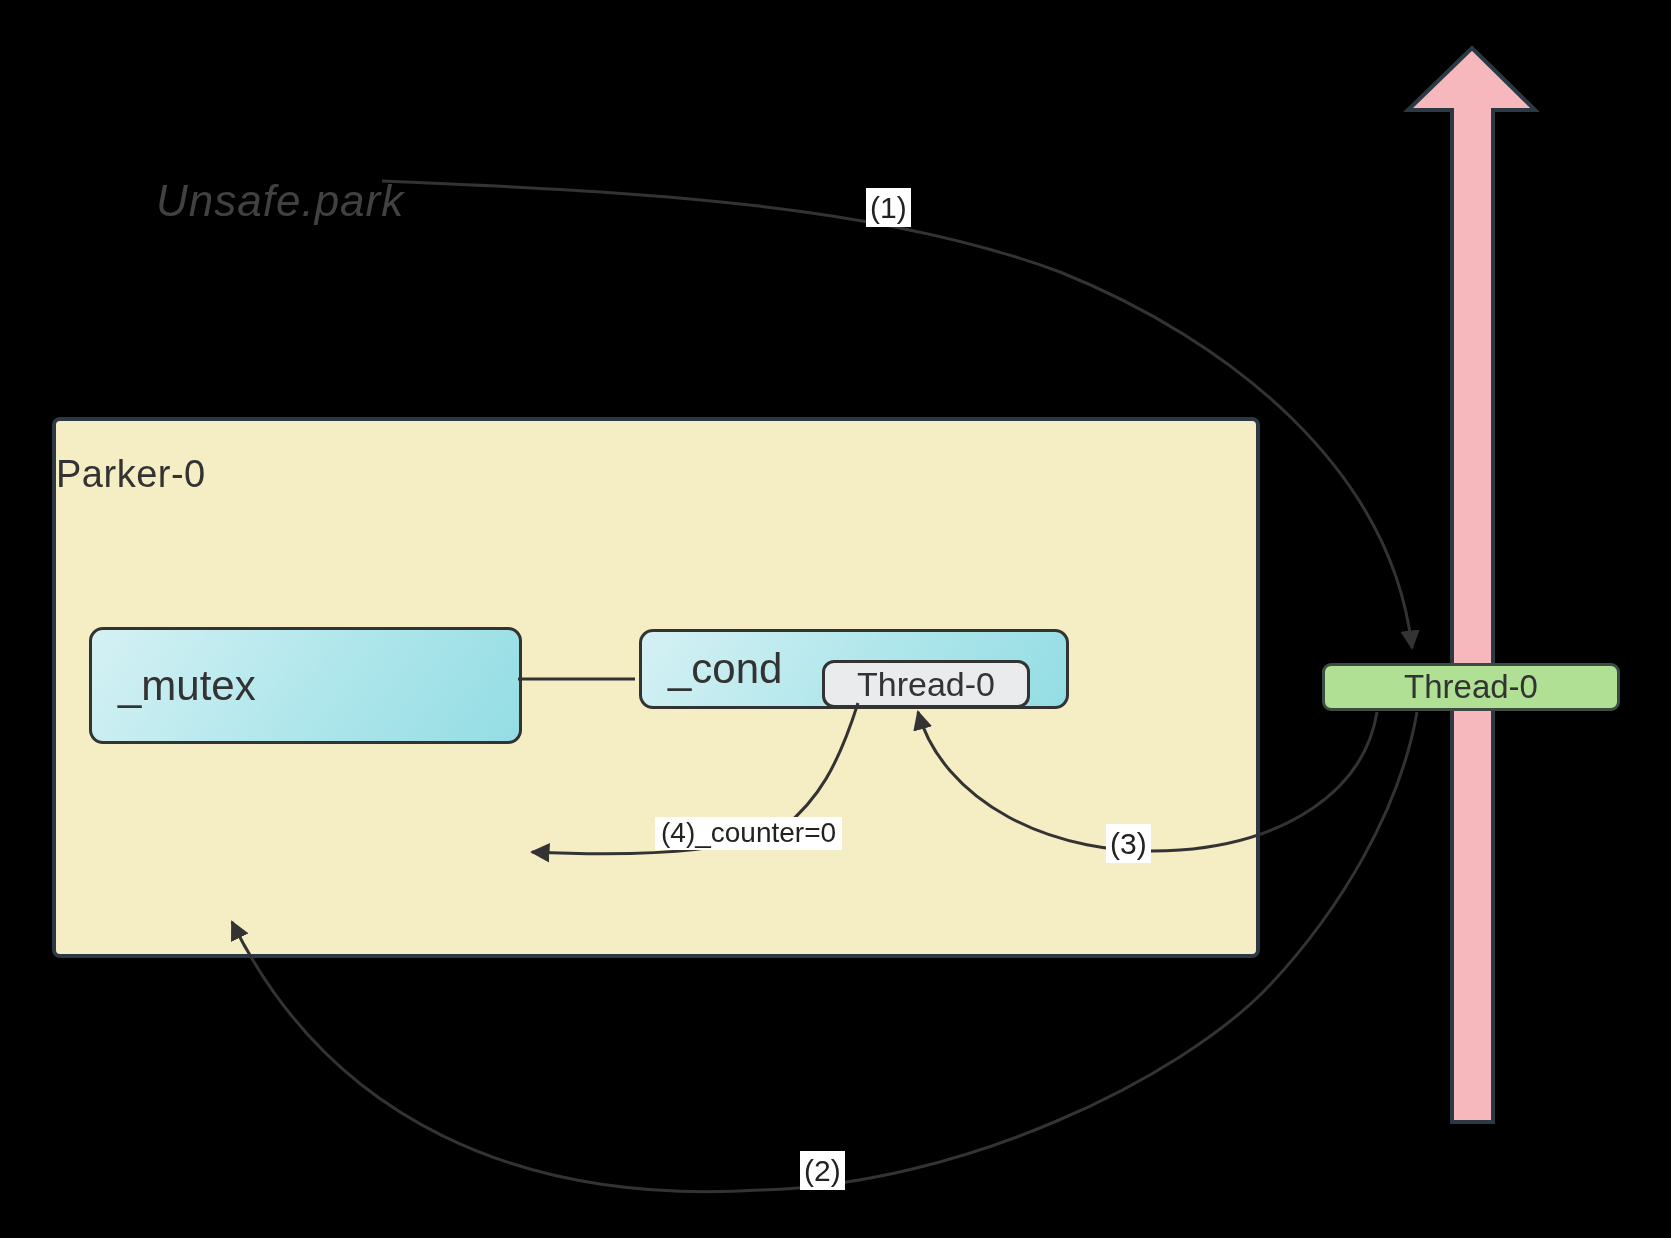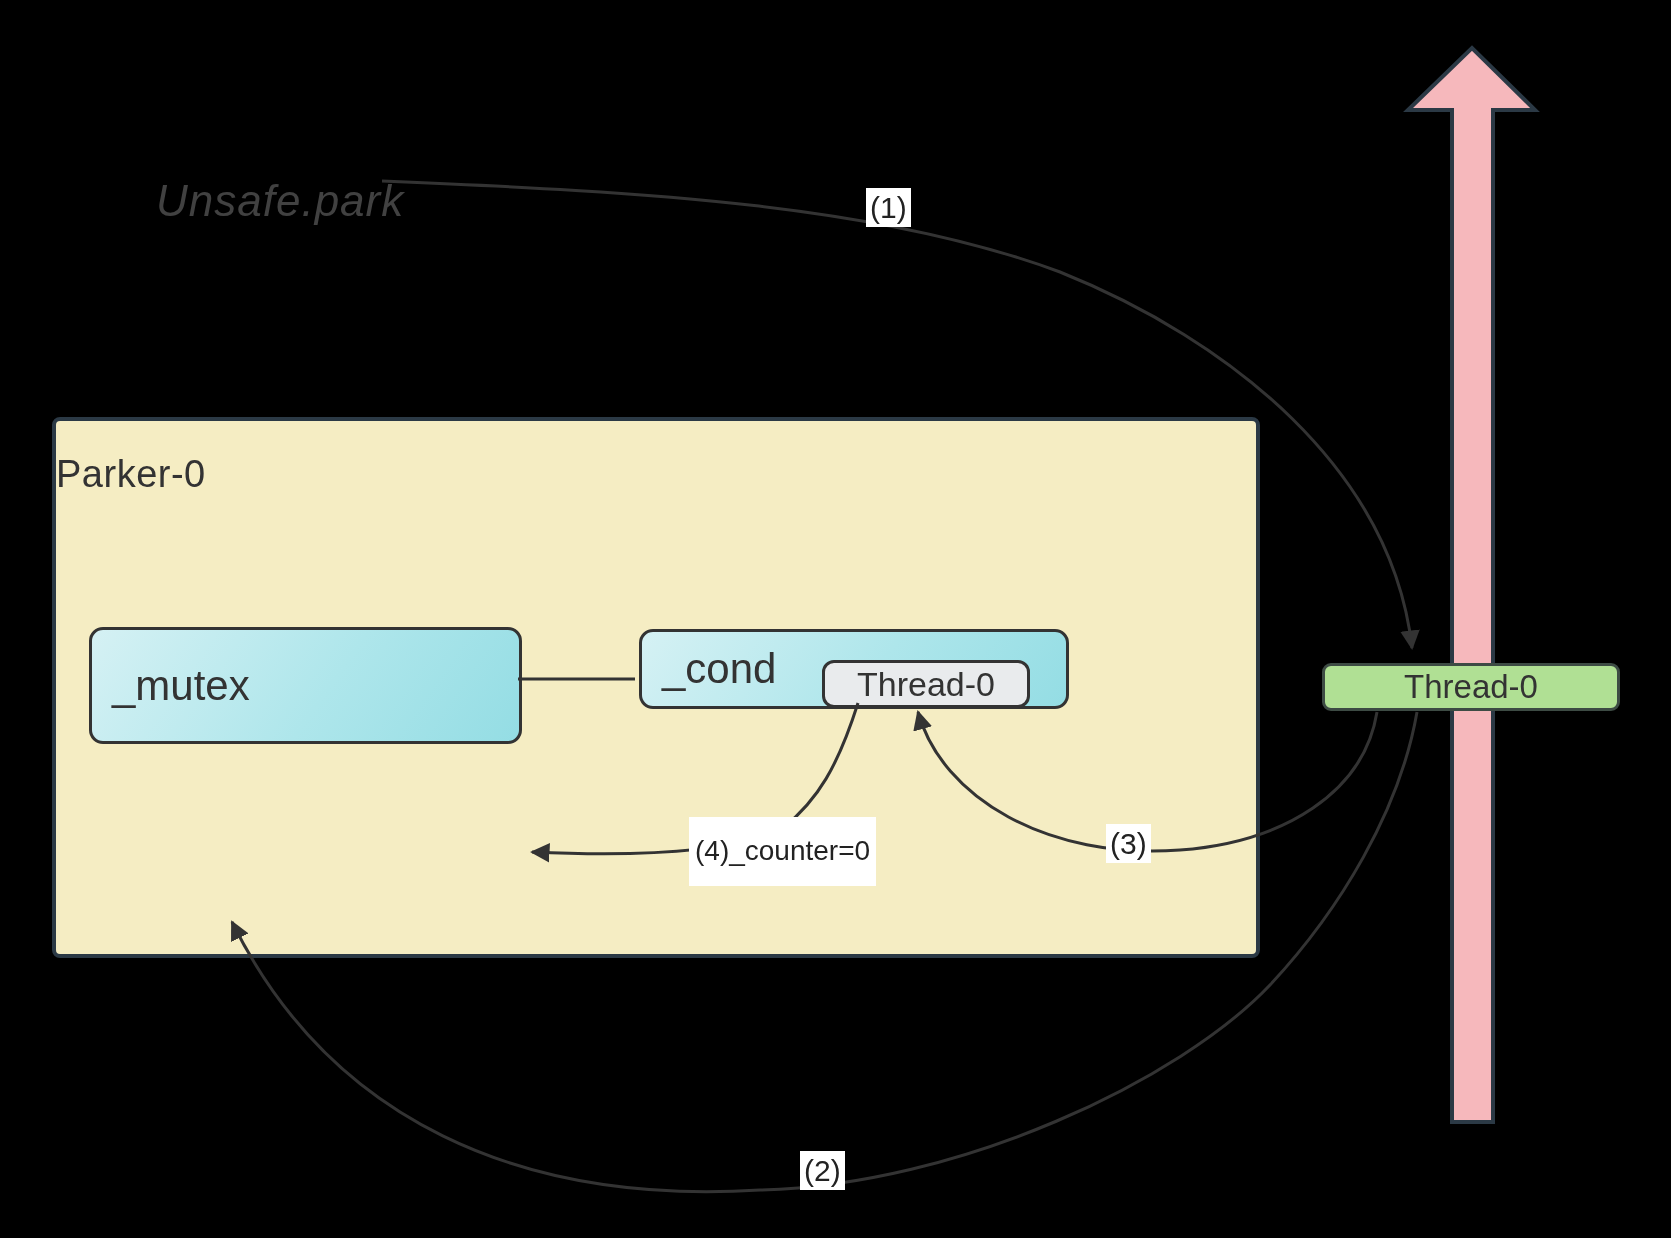--- a/index.html
+++ b/index.html
@@ -28,21 +28,21 @@
           border:4px solid var(--parker-border);border-radius:8px;}
   .parker-title{position:absolute;left:0;top:32px;width:100%;
           font-size:38px;color:var(--text-dark);letter-spacing:0.5px;}
 
   
   .field{position:absolute;box-sizing:border-box;
          background:linear-gradient(125deg,#D5F1F4 0%,#AEE6EB 55%,#94DDE4 100%);
          border:3px solid var(--field-border);border-radius:14px;
          display:flex;align-items:center;
          font-size:42px;color:var(--text-dark);}
-  .field .lbl{padding-left:20px;white-space:pre;}
+  .field .lbl{padding-left:26px;white-space:pre;}
   .mutex{left:33px;top:206px;width:433px;height:117px;}
   .cond{left:583px;top:208px;width:430px;height:80px;}
   .counter{left:33px;top:383px;width:435px;height:112px;}
 
   .chip{position:absolute;left:180px;top:28px;width:208px;height:48px;
         box-sizing:border-box;background:var(--chip-fill);
         border:3px solid var(--chip-border);border-radius:12px;
         display:flex;align-items:center;justify-content:center;
         font-size:34px;color:var(--text-dark);}
 
@@ -59,21 +59,21 @@
   .thread-label{position:absolute;left:1322px;top:663px;width:298px;height:48px;
           box-sizing:border-box;background:var(--thread-label-fill);
           border:3px solid var(--thread-label-border);border-radius:9px;
           display:flex;align-items:center;justify-content:center;
           font-size:33px;color:var(--text-dark);}
   .step{position:absolute;background:var(--step-bg);color:#222;
         font-size:30px;line-height:1.1;padding:3px 4px;white-space:nowrap;}
   .step1{left:866px;top:188px;}
   .step2{left:800px;top:1151px;}
   .step3{left:1106px;top:824px;}
-  .step4{left:689px;top:817px;font-size:28px;padding:19px 6px;}
+  .step4{left:655px;top:817px;font-size:28px;padding:1px 6px;}
 </style>
 </head>
 <body>
 
 <div class="stage">
 
   <div class="parker">
     <div class="parker-title">Parker-0</div>
 
     <div class="field mutex">

